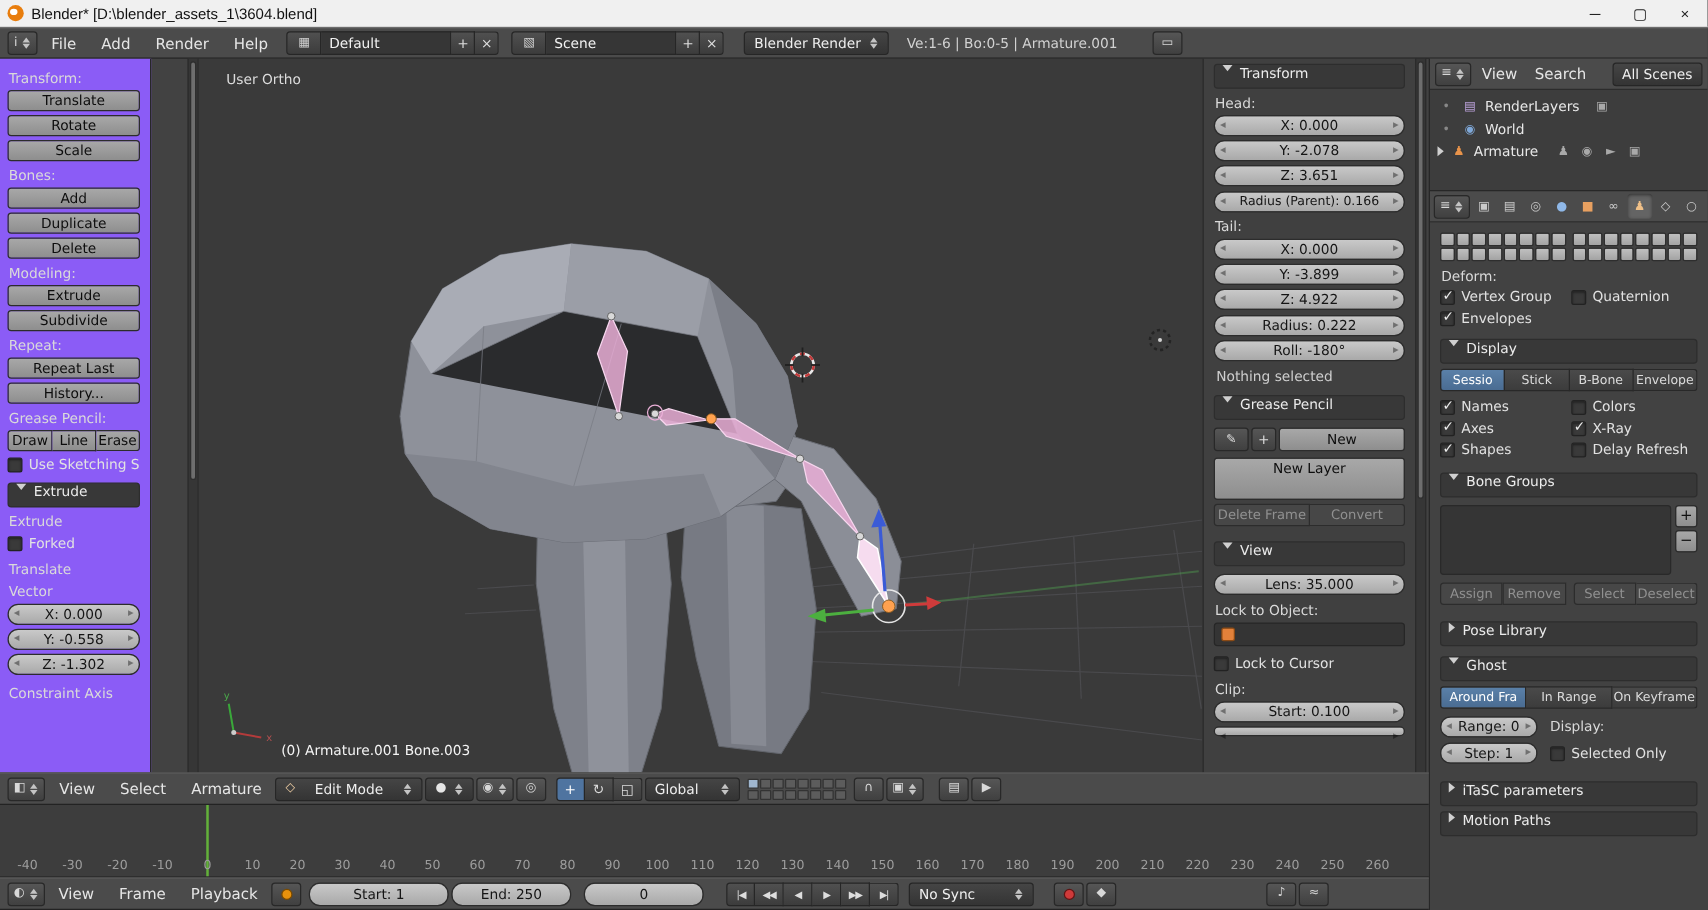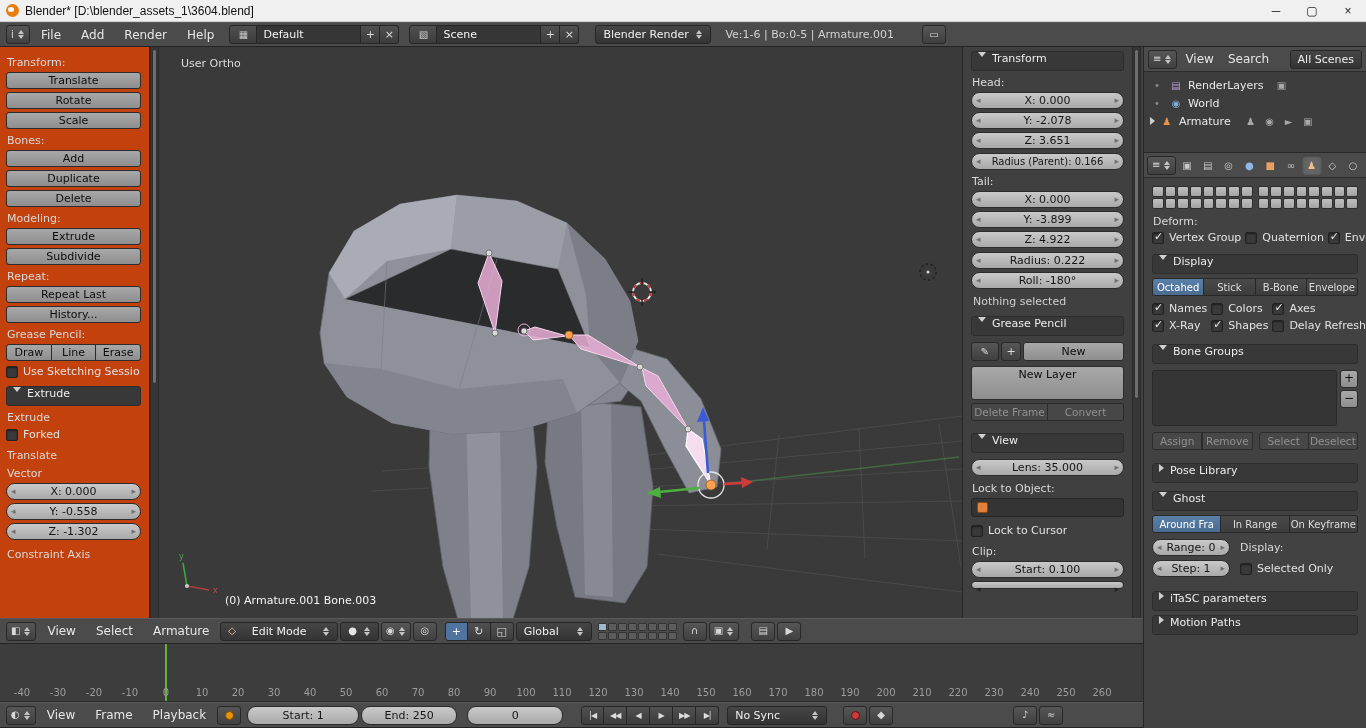--- a/index.html
+++ b/index.html
@@ -34,21 +34,21 @@
   .id-text{width:104px;height:19px;background:#363636;border:1px solid #262626;border-left:none;color:#f2f2f2;
     display:flex;align-items:center;padding:0 6px}
   .id-btn{width:19px;height:19px;background:linear-gradient(#505050,#3c3c3c);border:1px solid #262626;border-left:none;
     color:#ddd;display:flex;align-items:center;justify-content:center;font-size:11px}
   .id-btn.last{border-radius:0 3px 3px 0}
   .stats{margin-left:12px;color:#d2d2d2}
   .hfield{height:19px;background:linear-gradient(#c9c9c9,#a9a9a9);border:1px solid #2c2c2c;border-radius:9px;
     color:#151515;display:flex;align-items:center;justify-content:center;padding:0 12px;white-space:nowrap}
 
   
-  .toolshelf{position:absolute;left:0;top:47px;width:150px;height:571px;background:#c2410c;
+  .toolshelf{position:absolute;left:0;top:47px;width:121px;height:571px;background:#8b5cf6;
     border-right:1px solid #272727;padding:4px 8px 0 6px;overflow:hidden}
   .sec-label{color:#dadada;margin:5px 0 3px 1px}
   .tbtn{height:17px;background:linear-gradient(#a8a8a8,#8e8e8e);border:1px solid #2c2c2c;border-radius:3px;
     color:#0d0d0d;text-align:center;line-height:15px;margin-bottom:3px}
   .btn-row{display:flex;margin-bottom:3px}
   .btn-row .tbtn{flex:1;margin:0;border-radius:0;border-left-width:0}
   .btn-row .tbtn:first-child{border-radius:3px 0 0 3px;border-left-width:1px}
   .btn-row .tbtn:last-child{border-radius:0 3px 3px 0}
   .cbrow{display:flex;align-items:center;gap:5px;margin:4px 0;color:#e2e2e2}
   .cbrow .lbl{white-space:nowrap;overflow:hidden}
@@ -104,21 +104,21 @@
   .props-body{padding:6px 8px 0;overflow:hidden;height:549px}
   .layers{display:flex;gap:5px;margin:2px 0 6px}
   .lgrid{display:grid;grid-template-columns:repeat(8,1fr);grid-auto-rows:11px;gap:1px;flex:1}
   .lcell{background:linear-gradient(#c0c0c0,#a3a3a3);border:1px solid #2e2e2e;border-radius:2px}
   .seg{display:flex;margin:4px 0 6px}
   .segbtn{flex:1;height:18px;background:linear-gradient(#4a4a4a,#3c3c3c);border:1px solid #282828;border-left-width:0;
     color:#dcdcdc;text-align:center;line-height:17px;font-size:10px;overflow:hidden;white-space:nowrap}
   .segbtn:first-child{border-radius:3px 0 0 3px;border-left-width:1px}
   .segbtn:last-child{border-radius:0 3px 3px 0}
   .segbtn.on{background:linear-gradient(#5a80a8,#4a6c92);color:#fff}
-  .grid2{display:grid;grid-template-columns:1fr 1fr 1fr;column-gap:4px;row-gap:4px;margin-bottom:4px}
+  .grid2{display:grid;grid-template-columns:1fr 1fr;column-gap:4px;row-gap:4px;margin-bottom:4px}
   .listrow{display:flex;gap:3px;margin:6px 0}
   .listbox{flex:1;height:56px;background:#353535;border:1px solid #292929;border-radius:3px}
   .side-btns{display:flex;flex-direction:column;gap:2px;width:18px}
   .sbtn{height:18px;background:linear-gradient(#a8a8a8,#8e8e8e);border:1px solid #2c2c2c;border-radius:3px;
     color:#111;text-align:center;line-height:15px;font-size:12px}
   .gap6{width:6px;flex:none}
   .stepper{width:78px;flex:none}
 
   
   .v3d-header{left:0;top:618px;width:1143px;height:26px}
@@ -510,21 +510,21 @@
         <span class="cbbox checked"></span>
         <span class="lbl">Envelopes</span>
       </div>
     </div>
 
     <div class="phead" style="margin:10px 0 4px">
       <span class="tri down"></span>
       <span>Display</span>
     </div>
     <div class="seg">
-      <span class="segbtn on">Octahed</span>
+      <span class="segbtn on">Sessio</span>
       <span class="segbtn">Stick</span>
       <span class="segbtn">B-Bone</span>
       <span class="segbtn">Envelope</span>
     </div>
     <div class="grid2">
       <div class="cbrow" style="margin:0">
         <span class="cbbox checked"></span>
         <span class="lbl">Names</span>
       </div>
       <div class="cbrow" style="margin:0">

